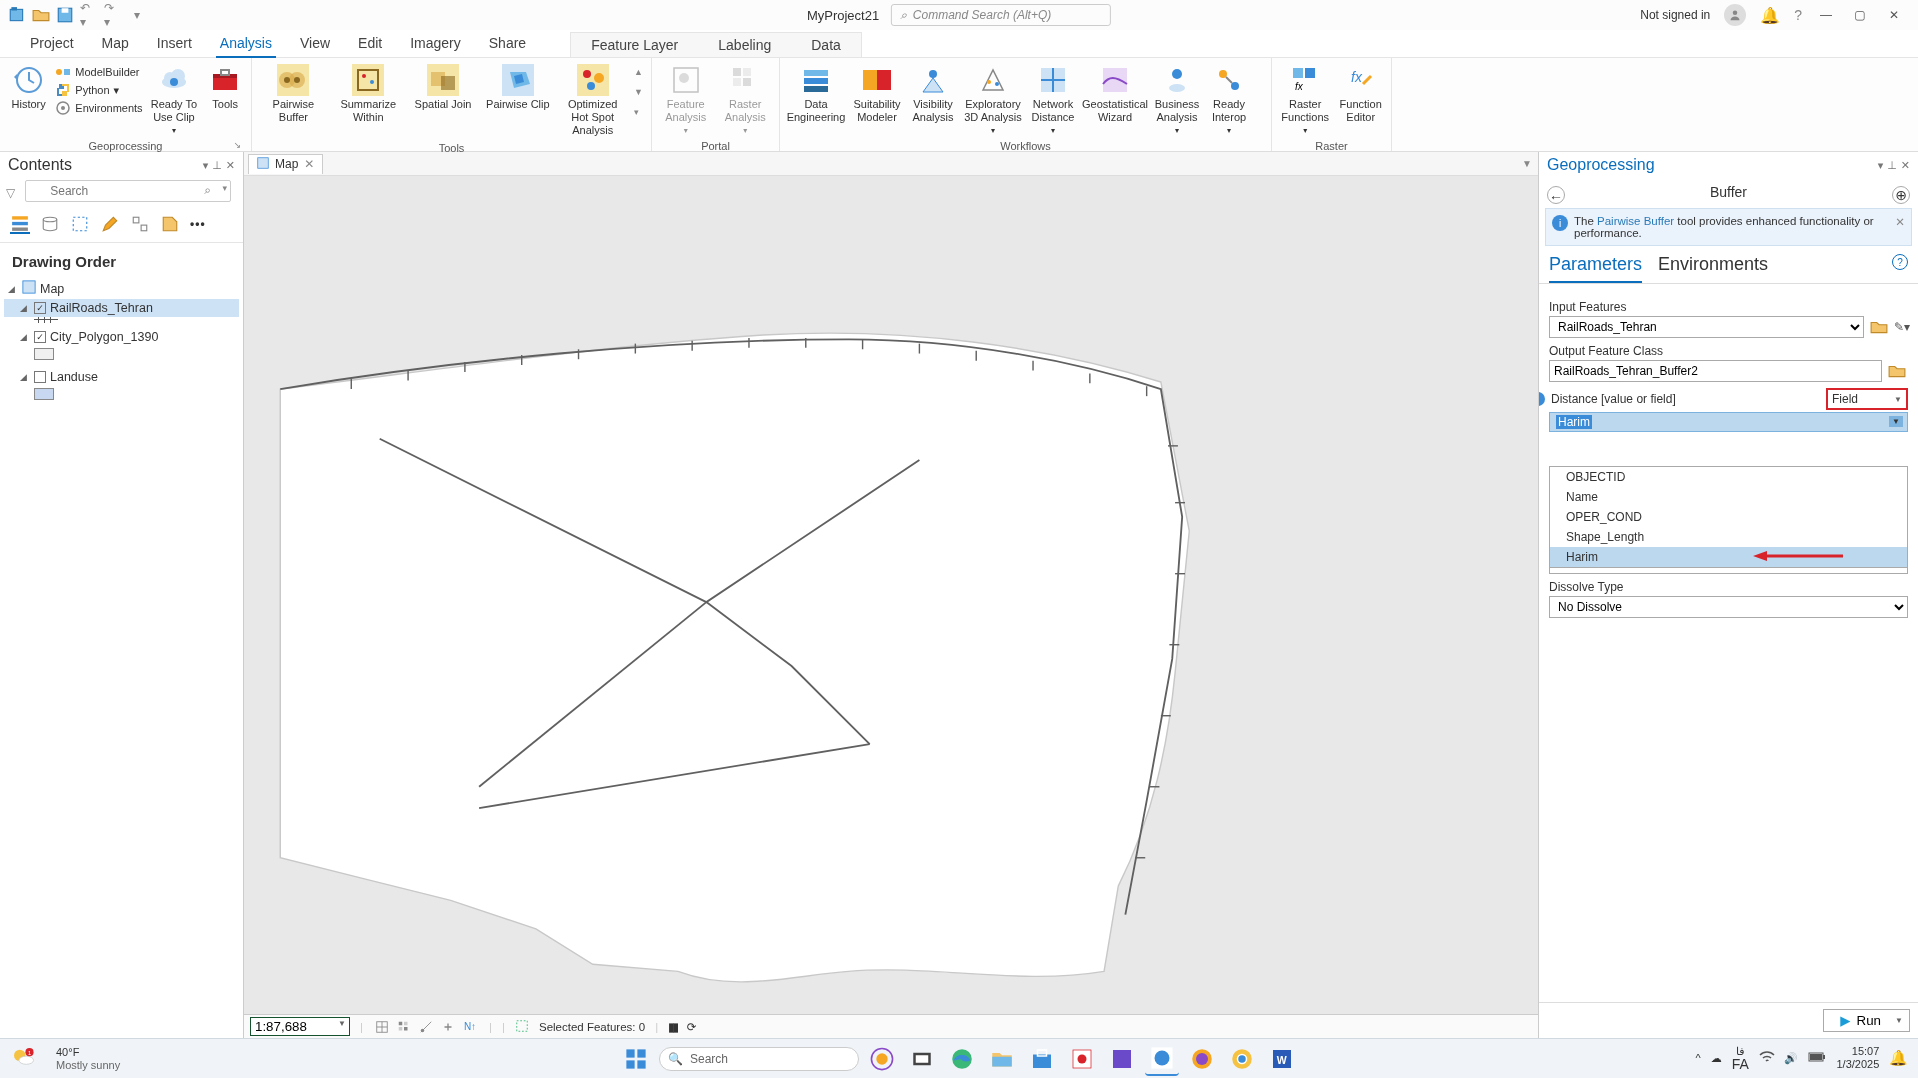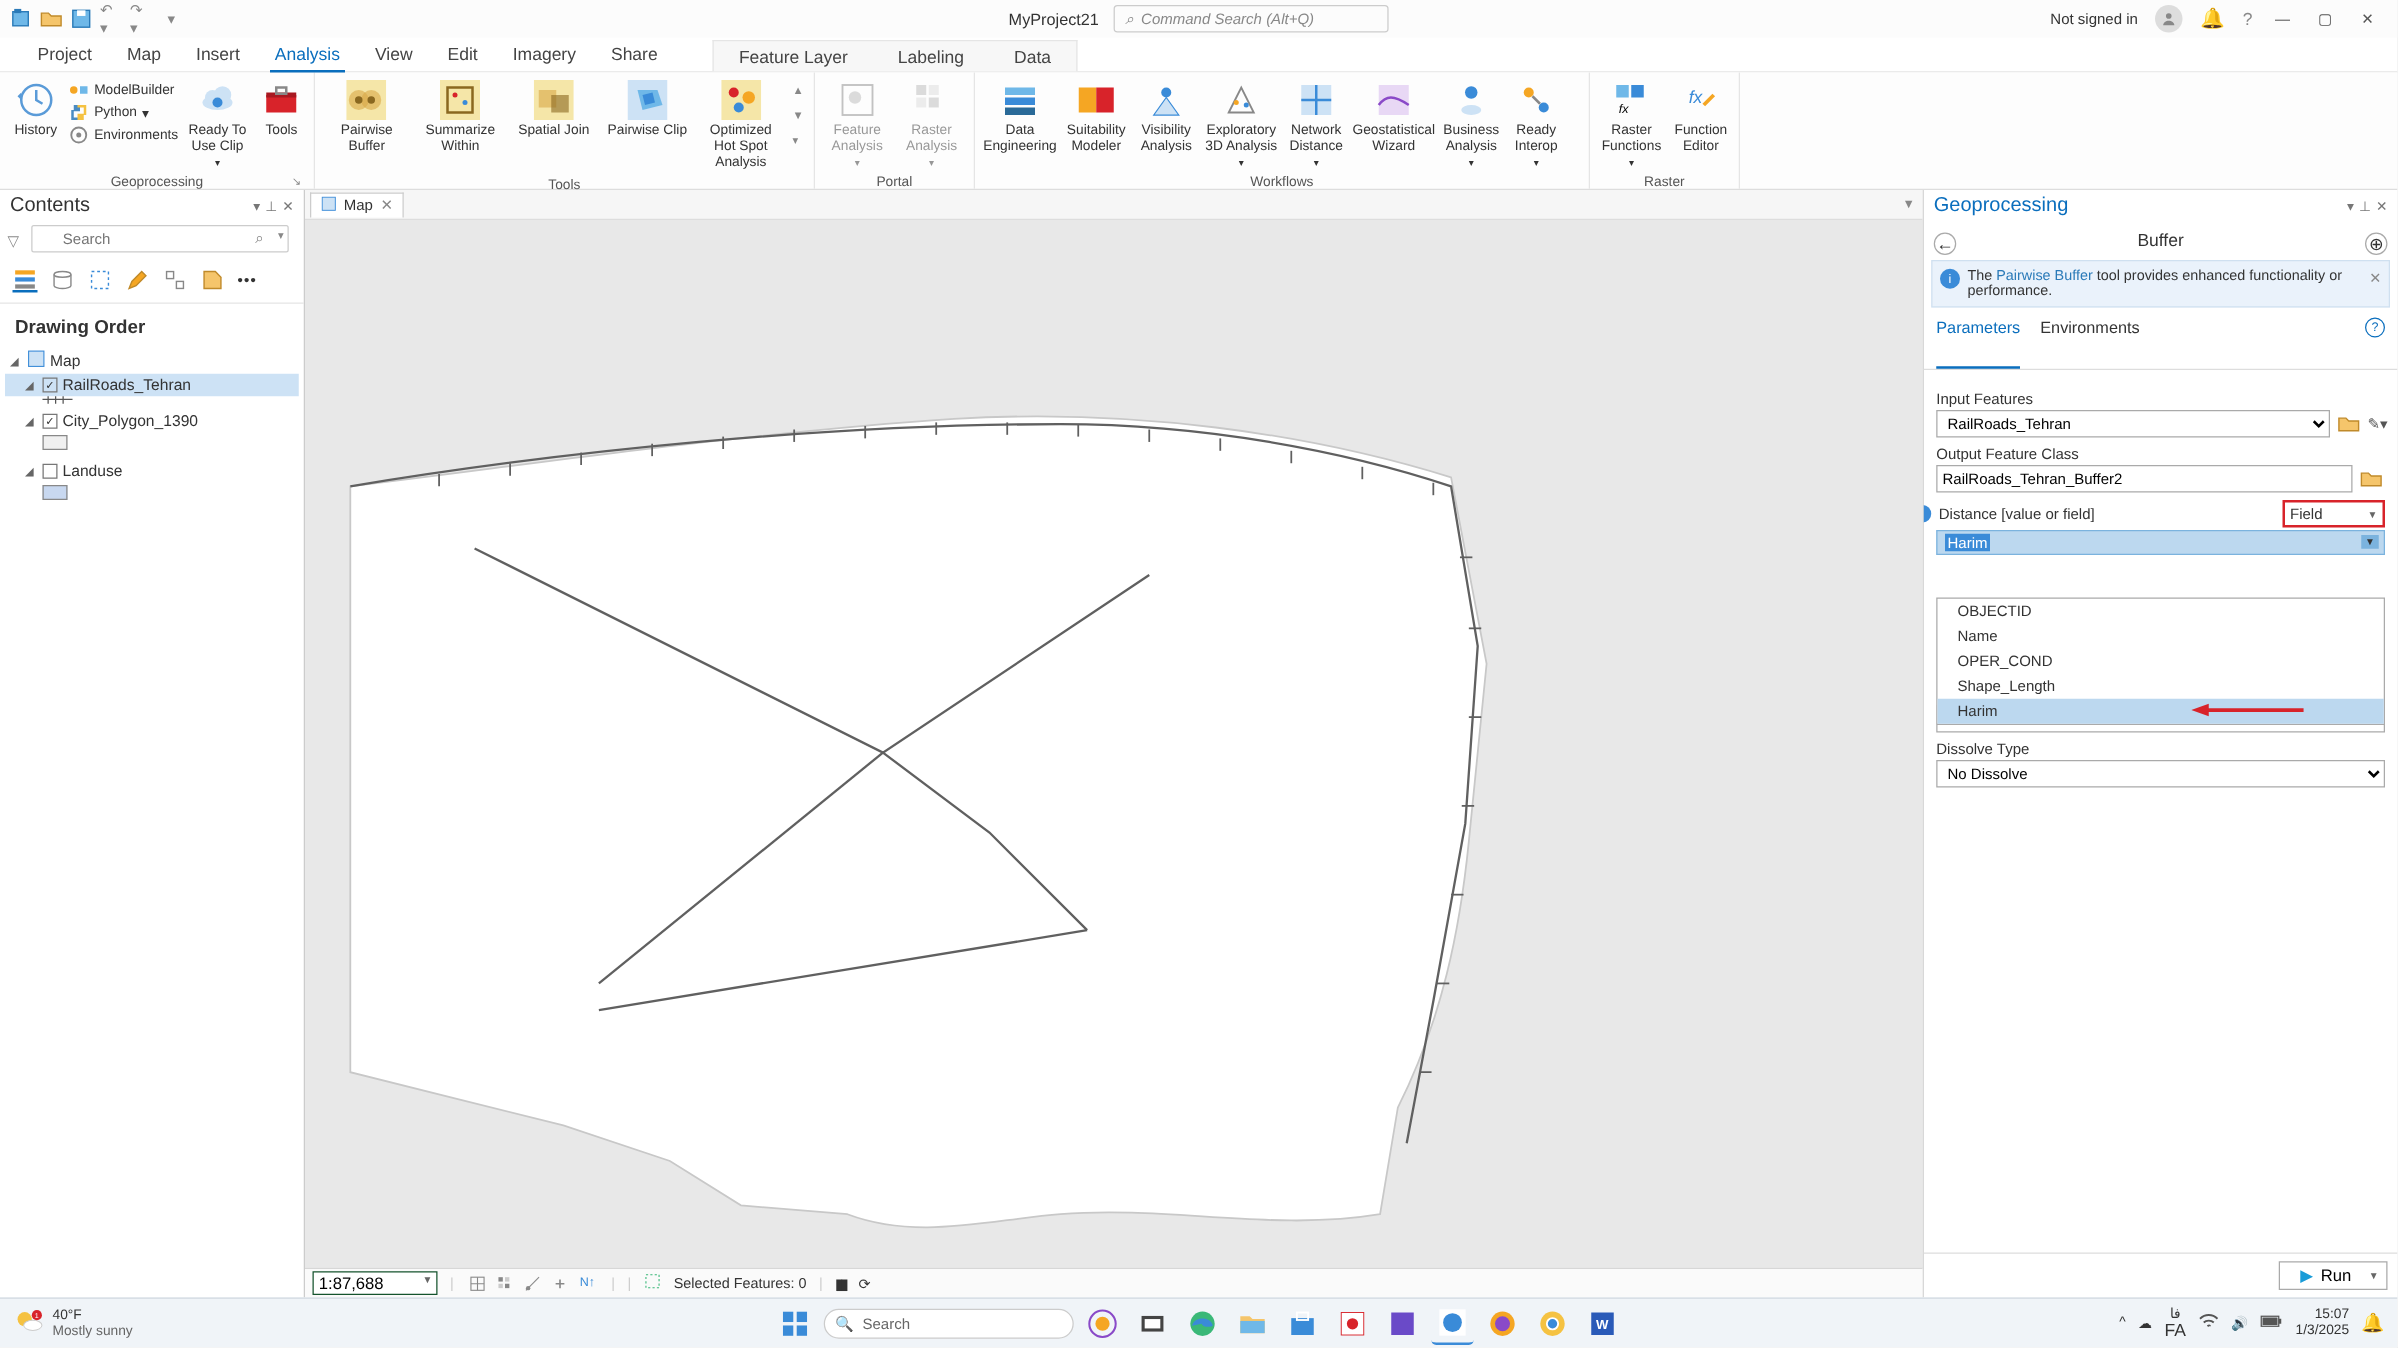--- a/index.html
+++ b/index.html
@@ -75,21 +75,21 @@
 
 
 .geopane { width:380px; background:#fff; border-left:1px solid #ccc; display:flex; flex-direction:column;}
 .tool-header { text-align:center; font-size:14px; padding:4px; position:relative;}
 .tool-header .back { position:absolute; left:8px; top:6px; width:18px;height:18px;border:1px solid #aaa;border-radius:50%;display:flex;align-items:center;justify-content:center;}
 .tool-header .plus { position:absolute; right:8px; top:6px; width:18px;height:18px;border:1px solid #aaa;border-radius:50%;display:flex;align-items:center;justify-content:center;}
 .infobar { background:#eaf2fb; border:1px solid #cfe0f0; margin:4px 6px; padding:6px 26px 6px 28px; font-size:11.5px; position:relative;}
 .infobar .ii { position:absolute; left:6px; top:6px; width:16px;height:16px;border-radius:50%;background:#3a8bd8;color:#fff;font-size:10px;display:flex;align-items:center;justify-content:center;}
 .infobar .closex { position:absolute; right:6px; top:6px; color:#888;}
 .gp-tabs { display:flex; gap:16px; padding:4px 10px 0; border-bottom:1px solid #ddd;}
-.gp-tab { padding-bottom:24px; font-size:13px;}
+.gp-tab { padding-bottom:6px; font-size:18px;}
 .gp-tab.active { color:#0a6ebd; border-bottom:2px solid #0a6ebd; }
 .helpq { margin-left:auto; color:#0a6ebd; border:1px solid #0a6ebd; border-radius:50%; width:16px;height:16px;font-size:10px;display:flex;align-items:center;justify-content:center;}
 .params { padding:10px 10px; font-size:12px; overflow:auto; flex:1; position:relative;}
 .plabel { margin:6px 0 2px; color:#333;}
 .pinput { display:flex; gap:4px; align-items:center;}
 .pinput input, .pinput select, .pselect { flex:1; border:1px solid #aaa; padding:2px 4px; font-size:12px; height:22px; background:#fff;}
 .browse { width:22px;height:22px;display:flex;align-items:center;justify-content:center;color:#d88b2a;}
 .pencil { width:14px; color:#555;}
 .distance-row { display:flex; align-items:center; gap:6px; margin-top:6px;}
 .distance-row .dtype { border:2.5px solid #d8232a; padding:1px 30px 1px 4px; width:82px; height:22px; display:flex;align-items:center; background:#fff; position:relative;}
@@ -98,21 +98,21 @@
 .dd-item { padding:3px 16px; }
 .dd-item.hover { background:#bcd8ef;}
 .arrow-annotation { position:absolute; right:64px; top:2px; z-index:6;}
 .run-bar { border-top:1px solid #ddd; padding:6px 8px; text-align:right;}
 .run-btn { border:1px solid #aaa; background:#fff; padding:3px 28px 3px 16px; display:inline-flex; align-items:center; gap:6px; position:relative;}
 .run-btn::after { content:'▼'; font-size:8px; position:absolute; right:6px; color:#666;}
 .play { color:#1a9cd8;}
 
 
 .taskbar { position:absolute; bottom:0; left:0; right:0; height:40px; background:#f0f4f8; border-top:1px solid #d0d8e0; display:flex; align-items:center; padding:0 10px;}
-.weather { display:flex; align-items:center; gap:6px; font-size:11px; line-height:1.1;}
+.weather { display:flex; align-items:center; gap:20px; font-size:11px; line-height:1.1;}
 .tb-center { position:absolute; left:50%; transform:translateX(-50%); display:flex; align-items:center; gap:6px;}
 .tb-search { border:1px solid #ccc; border-radius:20px; background:#fff; padding:4px 20px 4px 30px; width:200px; position:relative;}
 .tb-icon { width:34px;height:34px; display:flex;align-items:center;justify-content:center; border-radius:4px;}
 .tray { margin-left:auto; display:flex; align-items:center; gap:10px; font-size:11px;}
 .clock { text-align:right; line-height:1.2;}
 .link { color:#2a7ab8;}
 </style>
 </head>
 <body>
 

